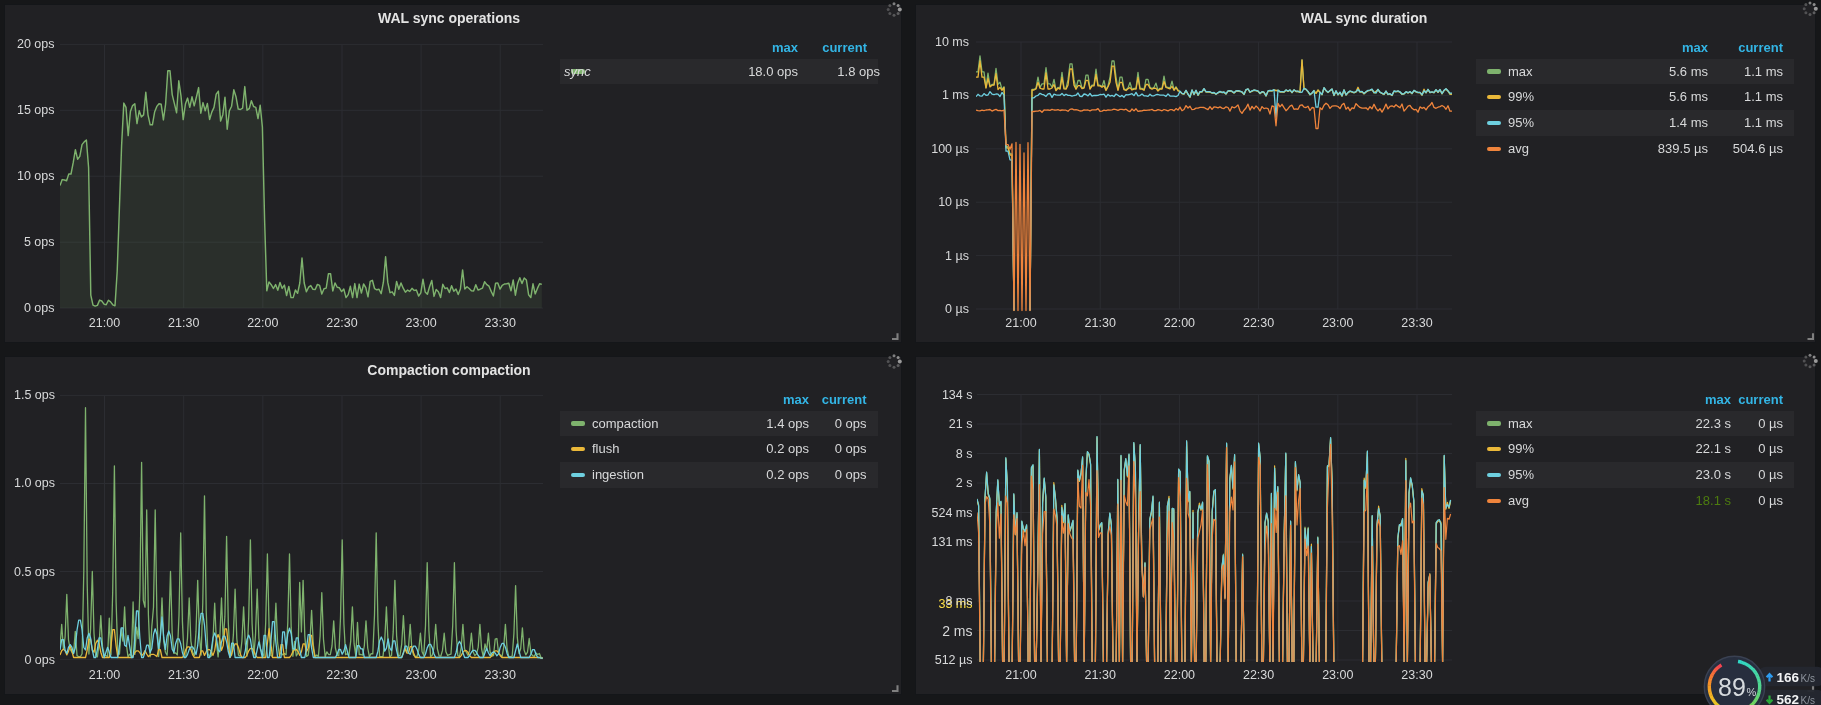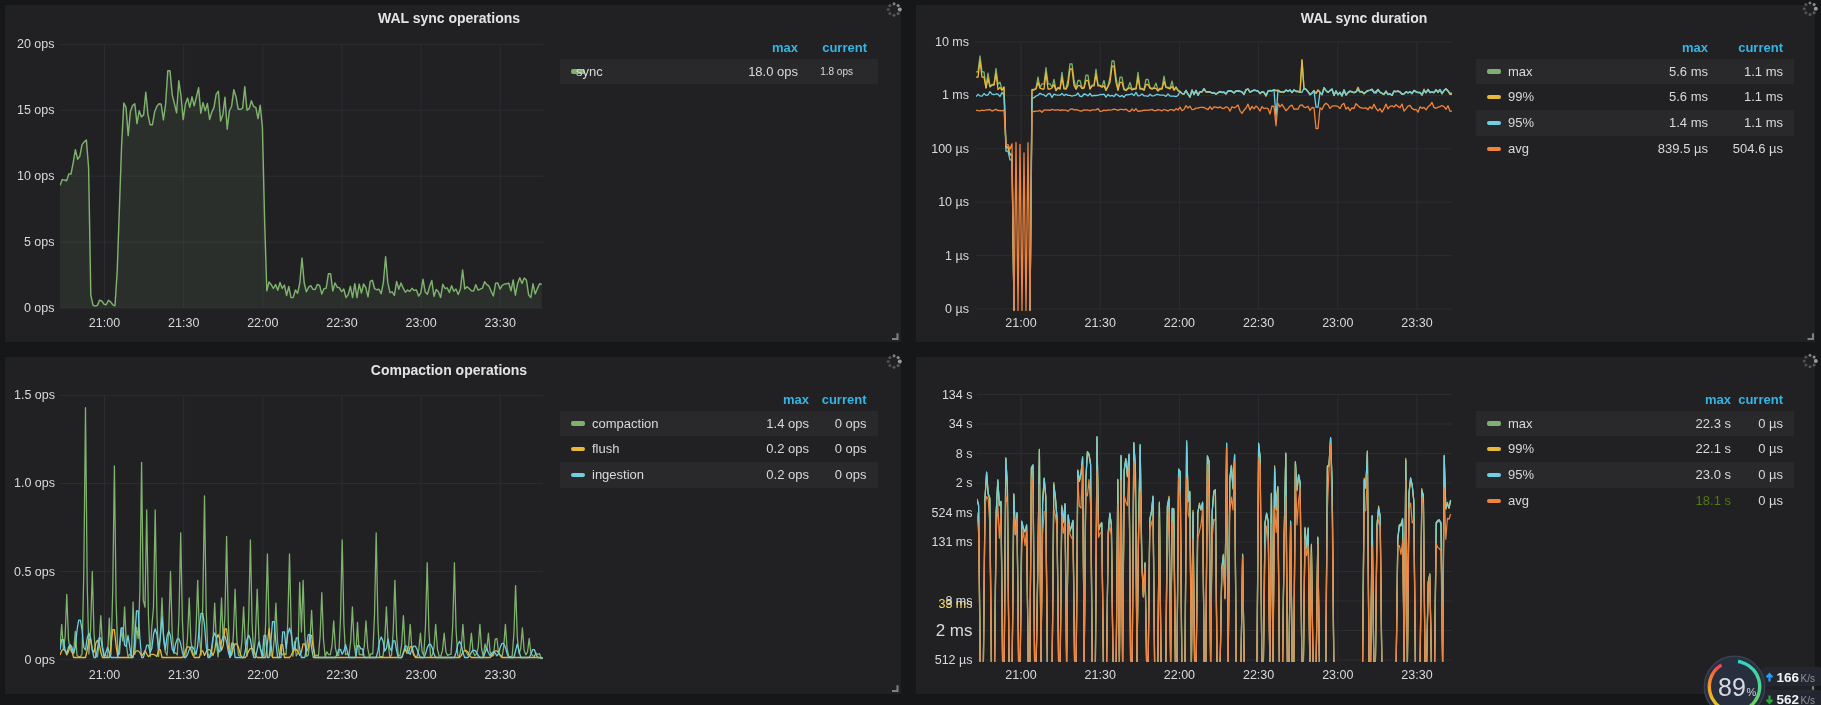--- a/index.html
+++ b/index.html
@@ -175,46 +175,46 @@
 <text x="1746.5" y="696" font-size="11" fill="#cfd3d8" font-family="Liberation Sans, sans-serif">%</text>
 <path d="M 1769.5 681.5 L 1769.5 674.5 M 1766.6 677.3 L 1769.5 674.2 L 1772.4 677.3" stroke="#2d9cf0" stroke-width="2.2" fill="none"></path>
 <path d="M 1769.5 695.5 L 1769.5 702.5 M 1766.6 699.7 L 1769.5 702.8 L 1772.4 699.7" stroke="#2aa83a" stroke-width="2.2" fill="none"></path>
 <text x="1799" y="682" font-size="13.5" font-weight="bold" fill="#f2f3f4" text-anchor="end" font-family="Liberation Sans, sans-serif">166</text>
 <text x="1800.5" y="681.5" font-size="10" fill="#8d939c" font-family="Liberation Sans, sans-serif">K/s</text>
 <text x="1799" y="704" font-size="13.5" font-weight="bold" fill="#f2f3f4" text-anchor="end" font-family="Liberation Sans, sans-serif">562</text>
 <text x="1800.5" y="703.5" font-size="10" fill="#8d939c" font-family="Liberation Sans, sans-serif">K/s</text>
 </svg>
 <div style="position:absolute;left:1064px;top:9px;width:600px;text-align:center;font-size:14px;font-weight:700;color:#e3e3e3;line-height:18px;">WAL sync duration</div>
 <div style="position:absolute;left:149px;top:9px;width:600px;text-align:center;font-size:14px;font-weight:700;color:#e3e3e3;line-height:18px;">WAL sync operations</div>
-<div style="position:absolute;left:149px;top:361px;width:600px;text-align:center;font-size:14px;font-weight:700;color:#e3e3e3;line-height:18px;">Compaction operations</div>
+<div style="position:absolute;left:149px;top:361px;width:600px;text-align:center;font-size:14px;font-weight:700;color:#e3e3e3;line-height:18px;">Compaction compaction</div>
 
 <div style="position:absolute;right:1766.5px;top:36.4px;font-size:12.5px;color:#d8d9da;line-height:16px;">20 ops</div>
 <div style="position:absolute;right:1766.5px;top:102.3px;font-size:12.5px;color:#d8d9da;line-height:16px;">15 ops</div>
 <div style="position:absolute;right:1766.5px;top:168.2px;font-size:12.5px;color:#d8d9da;line-height:16px;">10 ops</div>
 <div style="position:absolute;right:1766.5px;top:234.2px;font-size:12.5px;color:#d8d9da;line-height:16px;">5 ops</div>
 <div style="position:absolute;right:1766.5px;top:300.1px;font-size:12.5px;color:#d8d9da;line-height:16px;">0 ops</div>
 <div style="position:absolute;right:852px;top:34.0px;font-size:12.5px;color:#d8d9da;line-height:16px;">10 ms</div>
 <div style="position:absolute;right:852px;top:87.4px;font-size:12.5px;color:#d8d9da;line-height:16px;">1 ms</div>
 <div style="position:absolute;right:852px;top:140.8px;font-size:12.5px;color:#d8d9da;line-height:16px;">100 µs</div>
 <div style="position:absolute;right:852px;top:194.2px;font-size:12.5px;color:#d8d9da;line-height:16px;">10 µs</div>
 <div style="position:absolute;right:852px;top:247.6px;font-size:12.5px;color:#d8d9da;line-height:16px;">1 µs</div>
 <div style="position:absolute;right:852px;top:301.0px;font-size:12.5px;color:#d8d9da;line-height:16px;">0 µs</div>
 <div style="position:absolute;right:1766px;top:387.4px;font-size:12.5px;color:#d8d9da;line-height:16px;">1.5 ops</div>
 <div style="position:absolute;right:1766px;top:475.4px;font-size:12.5px;color:#d8d9da;line-height:16px;">1.0 ops</div>
 <div style="position:absolute;right:1766px;top:563.5px;font-size:12.5px;color:#d8d9da;line-height:16px;">0.5 ops</div>
 <div style="position:absolute;right:1766px;top:651.6px;font-size:12.5px;color:#d8d9da;line-height:16px;">0 ops</div>
 <div style="position:absolute;right:848.5px;top:386.5px;font-size:12.5px;color:#d8d9da;line-height:16px;">134 s</div>
-<div style="position:absolute;right:848.5px;top:416.0px;font-size:12.5px;color:#d8d9da;line-height:16px;">34 s</div>
+<div style="position:absolute;right:848.5px;top:416.0px;font-size:12.5px;color:#d8d9da;line-height:16px;">21 s</div>
 <div style="position:absolute;right:848.5px;top:445.5px;font-size:12.5px;color:#d8d9da;line-height:16px;">8 s</div>
 <div style="position:absolute;right:848.5px;top:475.0px;font-size:12.5px;color:#d8d9da;line-height:16px;">2 s</div>
 <div style="position:absolute;right:848.5px;top:504.5px;font-size:12.5px;color:#d8d9da;line-height:16px;">524 ms</div>
 <div style="position:absolute;right:848.5px;top:534.0px;font-size:12.5px;color:#d8d9da;line-height:16px;">131 ms</div>
 <div style="position:absolute;right:848.5px;top:563.5px;font-size:12.5px;color:#fde047;line-height:16px;margin-top:32px;">33 ms</div>
 <div style="position:absolute;right:848.5px;top:593.0px;font-size:12.5px;color:#d8d9da;line-height:16px;">8 ms</div>
-<div style="position:absolute;right:848.5px;top:622.5px;font-size:17px;color:#d8d9da;line-height:16px;">2 ms</div>
+<div style="position:absolute;right:848.5px;top:622.5px;font-size:14px;color:#d8d9da;line-height:16px;">2 ms</div>
 <div style="position:absolute;right:848.5px;top:652.0px;font-size:12.5px;color:#d8d9da;line-height:16px;">512 µs</div>
 <div style="position:absolute;left:74.5px;top:314.5px;width:60px;text-align:center;font-size:12.5px;color:#d8d9da;line-height:16px;">21:00</div>
 <div style="position:absolute;left:74.5px;top:666.5px;width:60px;text-align:center;font-size:12.5px;color:#d8d9da;line-height:16px;">21:00</div>
 <div style="position:absolute;left:153.7px;top:314.5px;width:60px;text-align:center;font-size:12.5px;color:#d8d9da;line-height:16px;">21:30</div>
 <div style="position:absolute;left:153.7px;top:666.5px;width:60px;text-align:center;font-size:12.5px;color:#d8d9da;line-height:16px;">21:30</div>
 <div style="position:absolute;left:232.8px;top:314.5px;width:60px;text-align:center;font-size:12.5px;color:#d8d9da;line-height:16px;">22:00</div>
 <div style="position:absolute;left:232.8px;top:666.5px;width:60px;text-align:center;font-size:12.5px;color:#d8d9da;line-height:16px;">22:00</div>
 <div style="position:absolute;left:312.0px;top:314.5px;width:60px;text-align:center;font-size:12.5px;color:#d8d9da;line-height:16px;">22:30</div>
 <div style="position:absolute;left:312.0px;top:666.5px;width:60px;text-align:center;font-size:12.5px;color:#d8d9da;line-height:16px;">22:30</div>
 <div style="position:absolute;left:391.1px;top:314.5px;width:60px;text-align:center;font-size:12.5px;color:#d8d9da;line-height:16px;">23:00</div>
@@ -230,23 +230,23 @@
 <div style="position:absolute;left:1228.6px;top:314.5px;width:60px;text-align:center;font-size:12.5px;color:#d8d9da;line-height:16px;">22:30</div>
 <div style="position:absolute;left:1228.6px;top:666.5px;width:60px;text-align:center;font-size:12.5px;color:#d8d9da;line-height:16px;">22:30</div>
 <div style="position:absolute;left:1307.8px;top:314.5px;width:60px;text-align:center;font-size:12.5px;color:#d8d9da;line-height:16px;">23:00</div>
 <div style="position:absolute;left:1307.8px;top:666.5px;width:60px;text-align:center;font-size:12.5px;color:#d8d9da;line-height:16px;">23:00</div>
 <div style="position:absolute;left:1387.0px;top:314.5px;width:60px;text-align:center;font-size:12.5px;color:#d8d9da;line-height:16px;">23:30</div>
 <div style="position:absolute;left:1387.0px;top:666.5px;width:60px;text-align:center;font-size:12.5px;color:#d8d9da;line-height:16px;">23:30</div>
 <div style="position:absolute;right:1023px;top:39px;font-size:13px;font-weight:700;color:#33b5e5;line-height:18px;">max</div>
 <div style="position:absolute;right:954px;top:39px;font-size:13px;font-weight:700;color:#33b5e5;line-height:18px;">current</div>
 <div style="position:absolute;left:560px;top:59.0px;width:318px;height:25.2px;background:rgba(255,255,255,0.04);"></div>
 <div style="position:absolute;left:570.5px;top:69.4px;width:14px;height:4.4px;border-radius:2px;background:#7eb26d;"></div>
-<div style="position:absolute;left:576px;top:62.6px;font-size:13px;color:#d8d9da;line-height:18px;">sync</div>
+<div style="position:absolute;left:564px;top:62.6px;font-size:13px;color:#d8d9da;line-height:18px;font-style:italic;">sync</div>
 <div style="position:absolute;right:1023px;top:62.6px;font-size:13px;color:#d8d9da;line-height:18px;">18.0 ops</div>
-<div style="position:absolute;right:968px;top:62.6px;font-size:10px;color:#d8d9da;line-height:18px;">1.8 ops</div>
+<div style="position:absolute;right:941px;top:62.6px;font-size:13px;color:#d8d9da;line-height:18px;">1.8 ops</div>
 <div style="position:absolute;right:113px;top:39px;font-size:13px;font-weight:700;color:#33b5e5;line-height:18px;">max</div>
 <div style="position:absolute;right:38px;top:39px;font-size:13px;font-weight:700;color:#33b5e5;line-height:18px;">current</div>
 <div style="position:absolute;left:1476px;top:59.0px;width:318px;height:25.2px;background:rgba(255,255,255,0.04);"></div>
 <div style="position:absolute;left:1486.5px;top:69.4px;width:14px;height:4.4px;border-radius:2px;background:#7eb26d;"></div>
 <div style="position:absolute;left:1508px;top:62.6px;font-size:13px;color:#d8d9da;line-height:18px;">max</div>
 <div style="position:absolute;right:113px;top:62.6px;font-size:13px;color:#d8d9da;line-height:18px;">5.6 ms</div>
 <div style="position:absolute;right:38px;top:62.6px;font-size:13px;color:#d8d9da;line-height:18px;">1.1 ms</div>
 <div style="position:absolute;left:1486.5px;top:95.1px;width:14px;height:4.4px;border-radius:2px;background:#eab839;"></div>
 <div style="position:absolute;left:1508px;top:88.3px;font-size:13px;color:#d8d9da;line-height:18px;">99%</div>
 <div style="position:absolute;right:113px;top:88.3px;font-size:13px;color:#d8d9da;line-height:18px;">5.6 ms</div>

